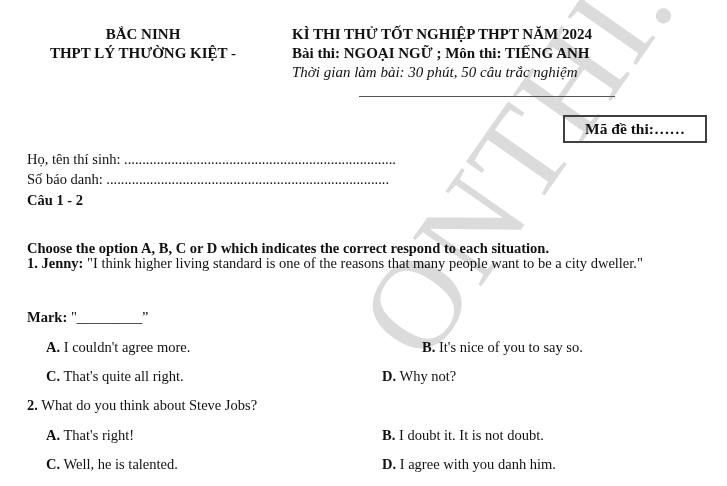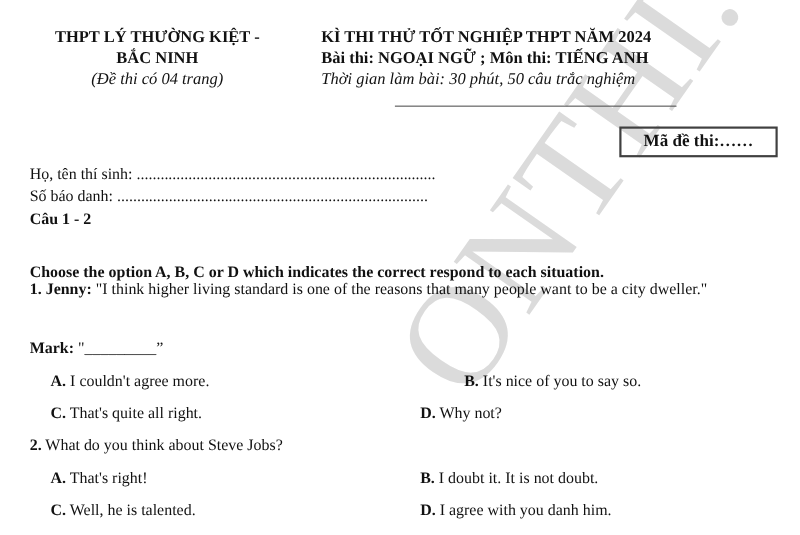--- a/index.html
+++ b/index.html
@@ -43,23 +43,22 @@
   .opt-label { font-weight: bold; }
 </style>
 </head>
 <body>
 
 <div class="watermark">ONTHI.ORG</div>
 
 <div class="layer">
 
   <div class="hdr-left">
+    <div class="b">BẮC NINH</div>
     <div class="b">THPT LÝ THƯỜNG KIỆT -</div>
-    <div class="b">BẮC NINH</div>
-    <div class="i">(Đề thi có 04 trang)</div>
   </div>
 
   <div class="hdr-right">
     <div class="b">KÌ THI THỬ TỐT NGHIỆP THPT NĂM 2024</div>
     <div class="b">Bài thi: NGOẠI NGỮ ; Môn thi: TIẾNG ANH</div>
     <div class="i">Thời gian làm bài: 30 phút, 50 câu trắc nghiệm</div>
   </div>
   <div class="hr-line"></div>
 
   <div class="info">

